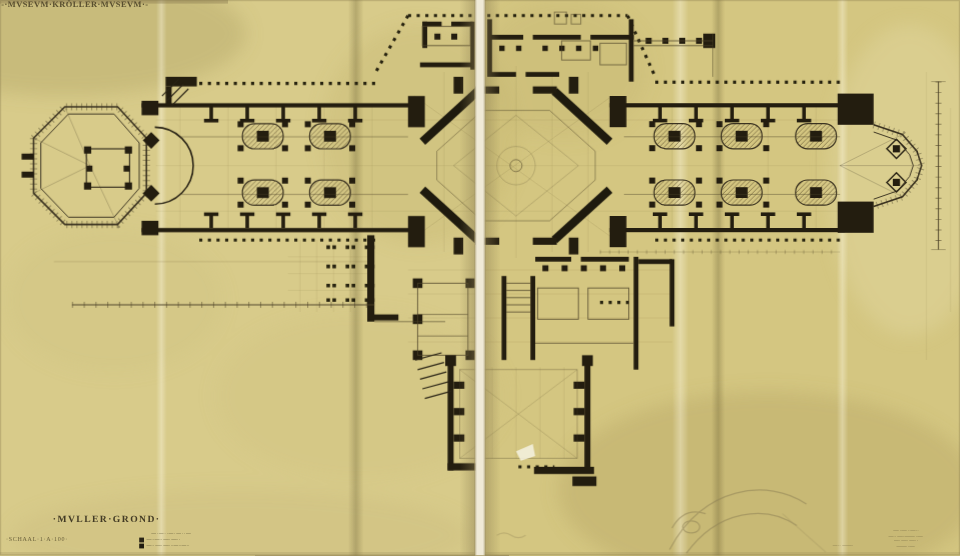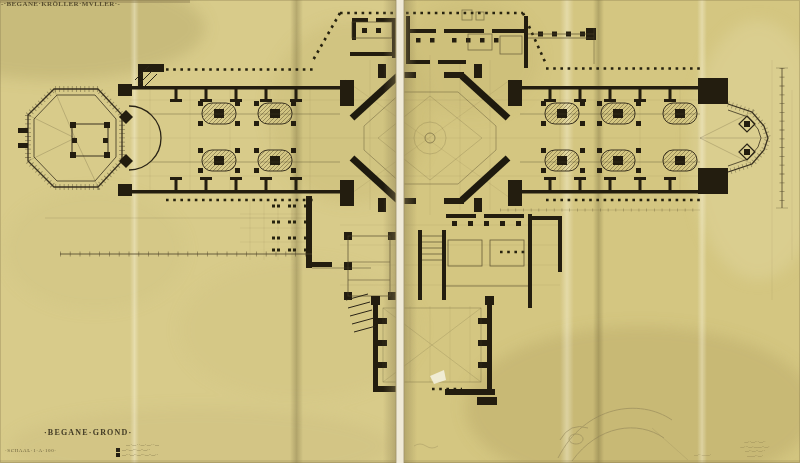--- a/index.html
+++ b/index.html
@@ -432,22 +432,22 @@
     <line x1="395.5" y1="0" x2="395.5" y2="463" stroke="#a59868" stroke-width="1" opacity=".55"></line>
     <line x1="404.5" y1="0" x2="404.5" y2="463" stroke="#a59868" stroke-width="1" opacity=".55"></line>
   </g>
 
   <g fill="none">
     <rect x="0.5" y="0.5" width="396" height="462" stroke="#7d7045" stroke-width="1" opacity=".3"></rect>
     <rect x="403.5" y="0.5" width="396" height="462" stroke="#7d7045" stroke-width="1" opacity=".3"></rect>
   </g>
 </svg>
 
-<div class="txt t-title">-·BEGANE·KRÖLLER·MVLLER·-</div>
-<div class="txt t-label">·BEGANE·GROND·</div>
+<div class="txt t-title">-·MVSEVM·KRÖLLER·MVSEVM·-</div>
+<div class="txt t-label">·MVLLER·GROND·</div>
 <div class="txt t-scale">·SCHAAL·1·A·100·</div>
 
 <div class="legend">
   <div class="hdr">—·—··—·—··—</div>
   <div class="row">
     <span class="sw"></span>
     <span>—··—···—··—··</span>
   </div>
   <div class="row">
     <span class="sw" style="background:#201c10"></span>

